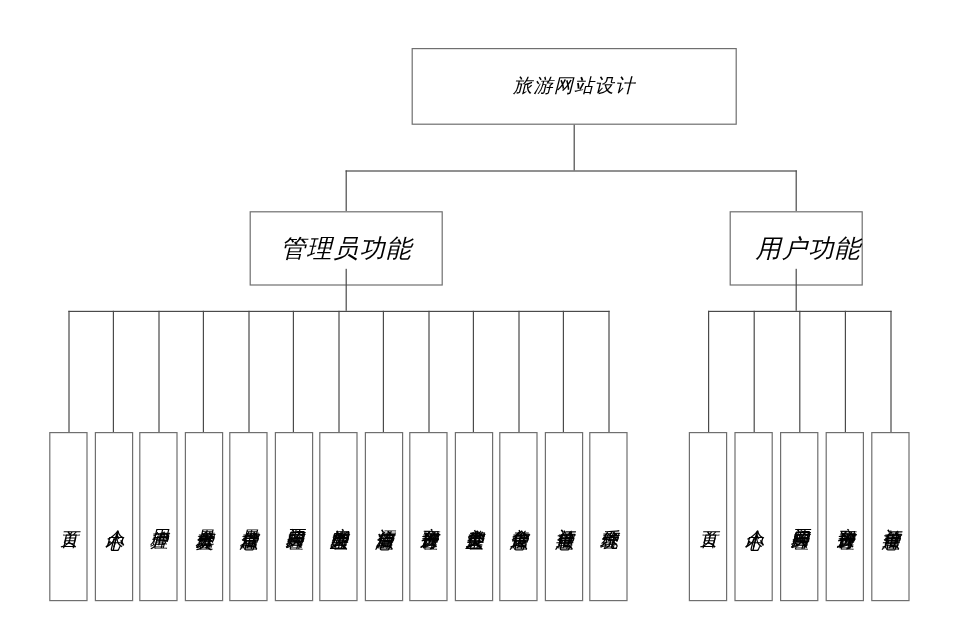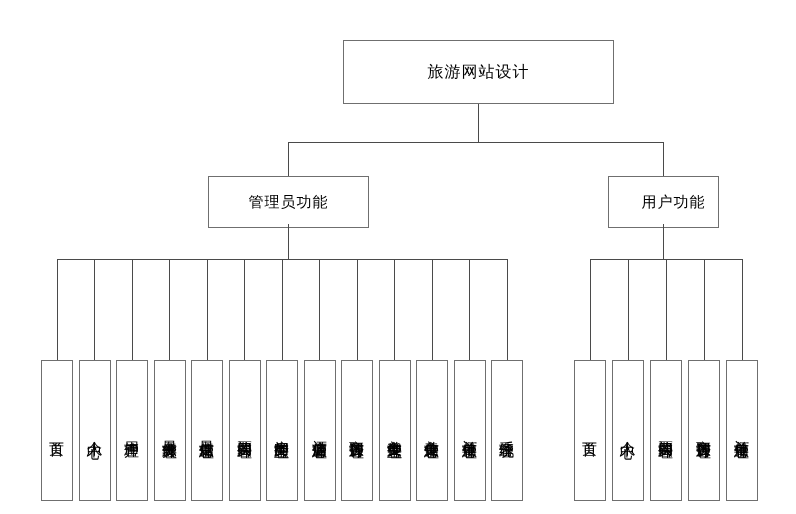--- a/index.html
+++ b/index.html
@@ -9,20 +9,21 @@
   }
   body {
     font-family: "Liberation Sans", "DejaVu Sans", sans-serif;
   }
   #canvas {
     position: relative;
     width: 796px;
     height: 514px;
     background: #ffffff;
     overflow: hidden;
+    font-style: italic;
   }
 
   
   .node {
     position: absolute;
     box-sizing: border-box;
     border: 1px solid #6f6f6f;
     background: #ffffff;
     display: flex;
     align-items: center;
@@ -35,22 +36,22 @@
     left: 343px;
     top: 40px;
     width: 271px;
     height: 64px;
     font-size: 16px;
     letter-spacing: 1px;
   }
 
   
   .node.lvl2 {
-    height: 52px;
-    font-size: 15px;
+    height: 62px;
+    font-size: 21px;
     letter-spacing: 1px;
   }
   .node.lvl2.admin {
     left: 208px;
     top: 176px;
     width: 161px;
   }
   .node.lvl2.user {
     left: 608px;
     top: 176px;

